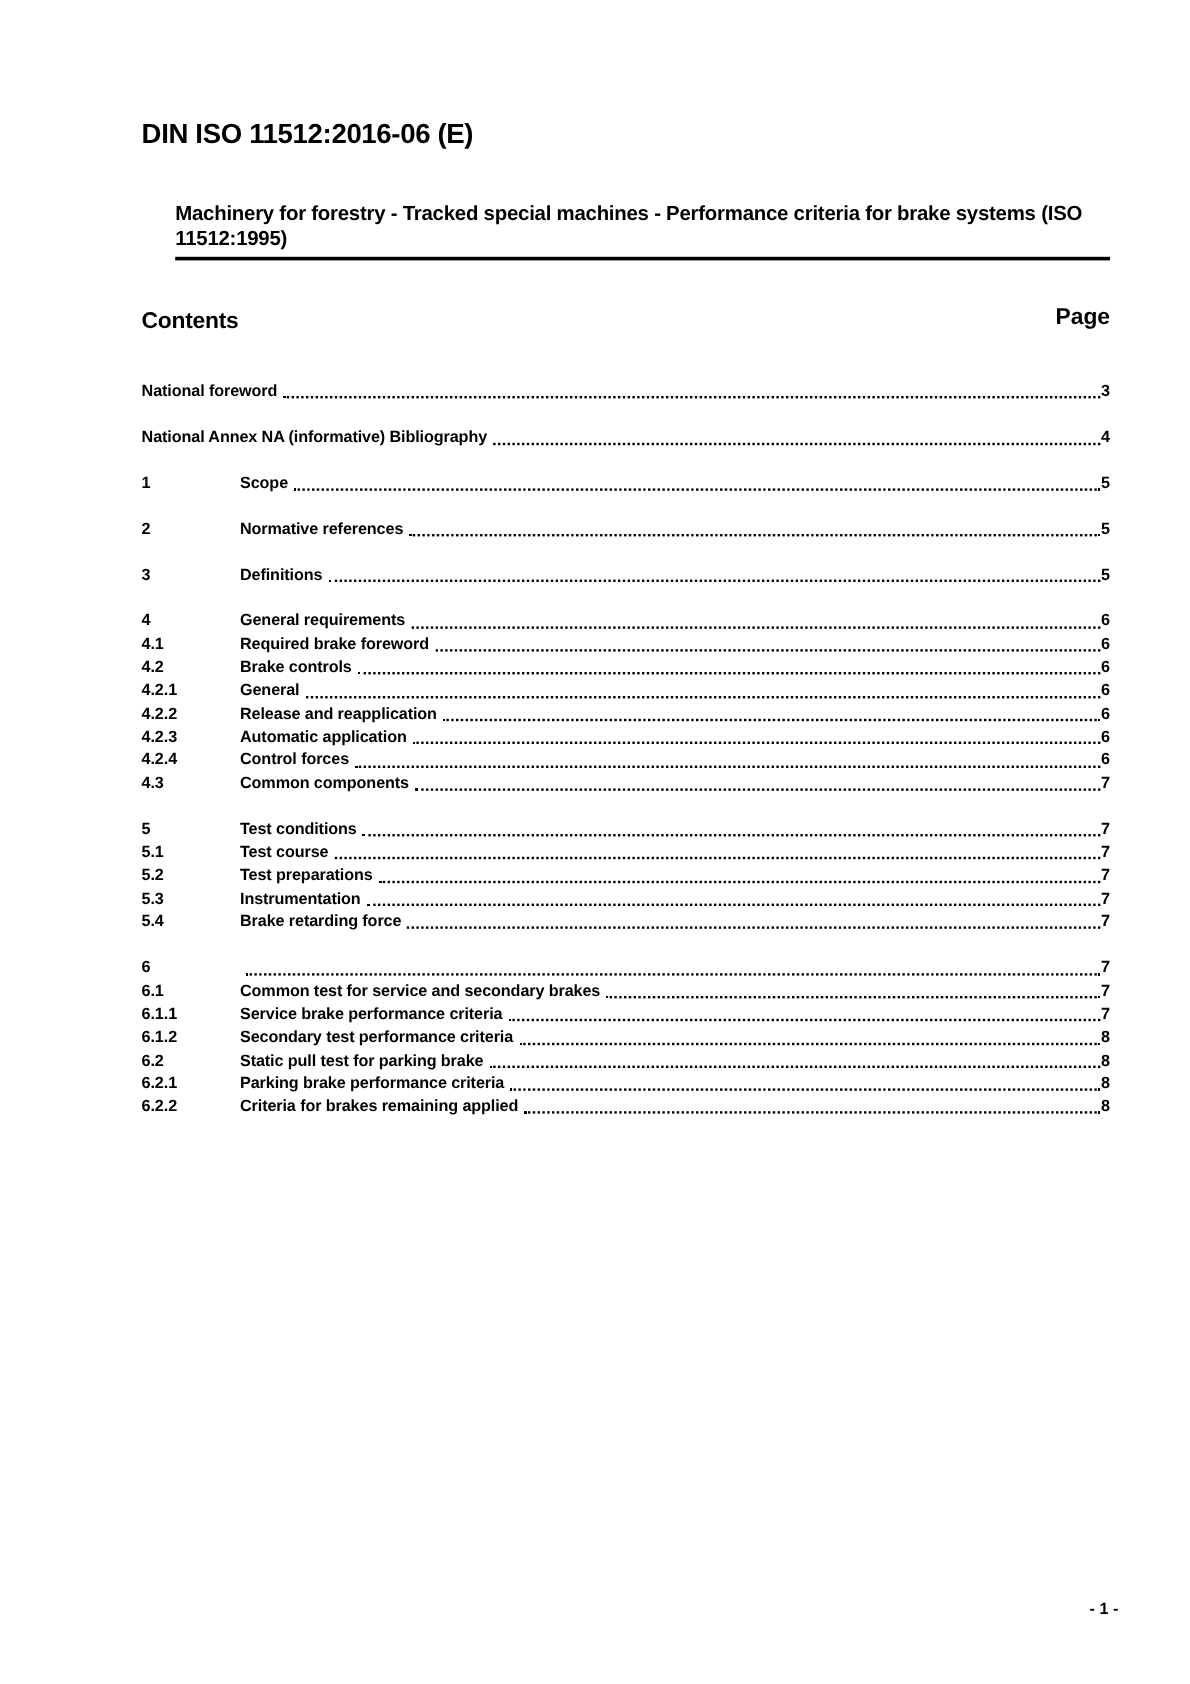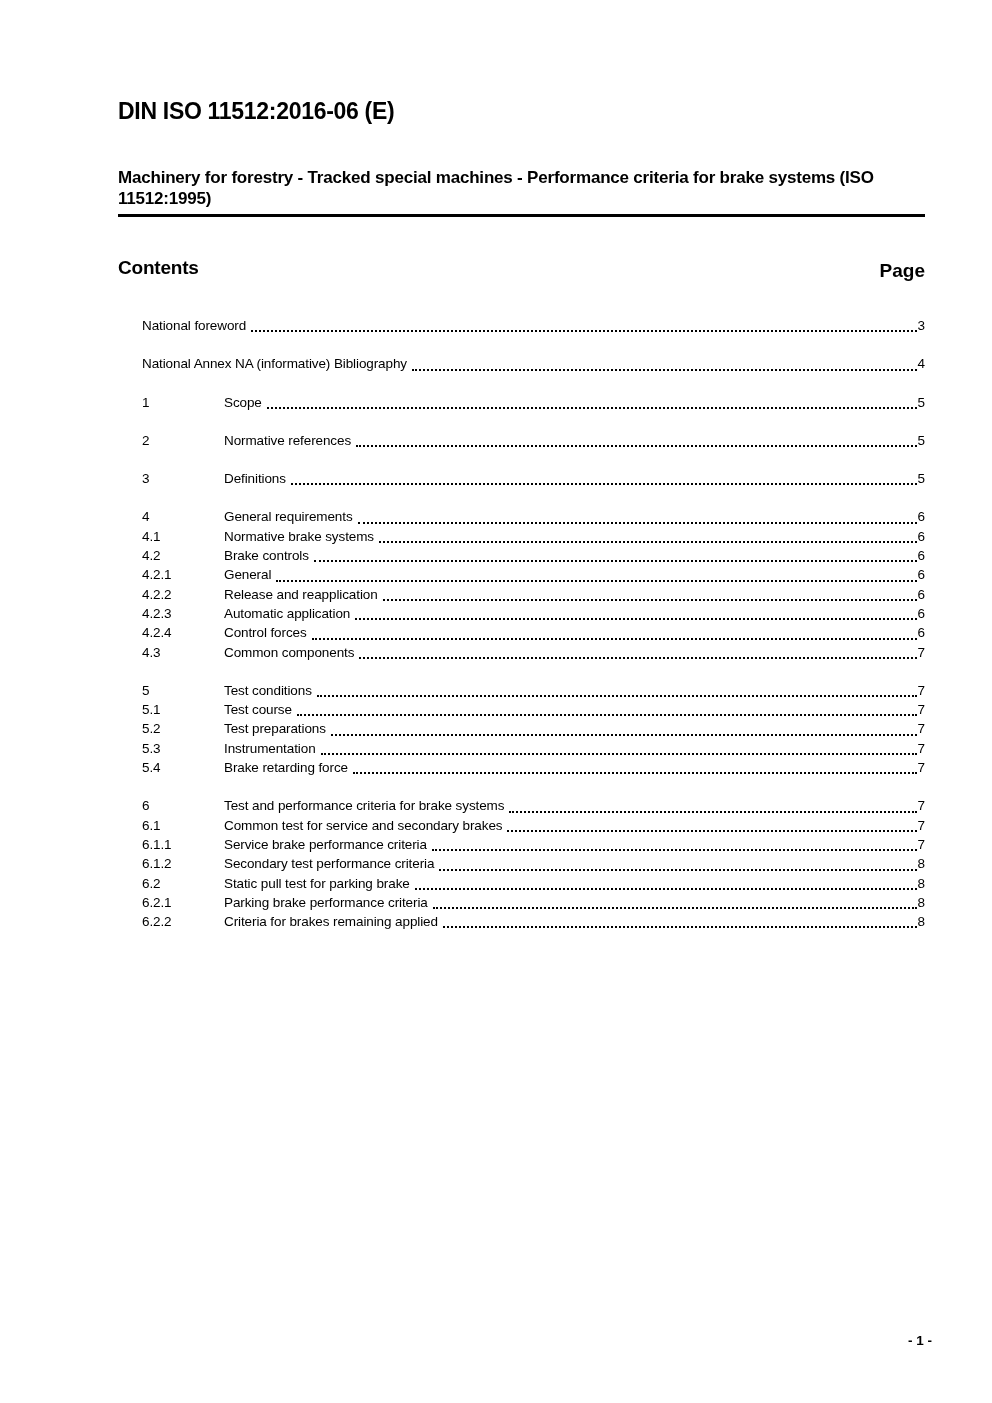--- a/index.html
+++ b/index.html
@@ -25,26 +25,26 @@
     letter-spacing: -0.3px;
   }
   .doc-title {
     margin-top: 42px;
     font-size: 17px;
     font-weight: 700;
     line-height: 21px;
     letter-spacing: -0.2px;
     padding-bottom: 5px;
     border-bottom: 3px solid #000000;
+    margin-left: 28px;
   }
   .contents-bar {
     margin-top: 39px;
     display: flex;
     justify-content: space-between;
-    align-items: flex-end;
   }
   .contents-heading {
     font-size: 19px;
     font-weight: 700;
     line-height: 23px;
     letter-spacing: -0.2px;
   }
   .page-label {
     font-size: 19px;
     font-weight: 600;
@@ -53,24 +53,23 @@
   .toc {
     margin-top: 37px;
   }
   .toc-group + .toc-group {
     margin-top: 19px;
   }
   .toc-row {
     display: flex;
     height: 19.3px;
     font-size: 13.5px;
-    font-weight: 400;
+    font-weight: 700;
     line-height: 19.3px;
     letter-spacing: -0.1px;
-    margin-left: 24px;
   }
   .toc-num {
     width: 82px;
     flex: 0 0 82px;
   }
   .toc-num:empty { display: none; }
   .toc-label {
     white-space: nowrap;
   }
   .toc-leader {
@@ -147,21 +146,21 @@
       </div>
       <div class="toc-group">
         <div class="toc-row">
           <span class="toc-num">4</span>
           <span class="toc-label">General requirements</span>
           <span class="toc-leader"></span>
           <span class="toc-page">6</span>
         </div>
         <div class="toc-row">
           <span class="toc-num">4.1</span>
-          <span class="toc-label">Normative brake systems</span>
+          <span class="toc-label">Required brake foreword</span>
           <span class="toc-leader"></span>
           <span class="toc-page">6</span>
         </div>
         <div class="toc-row">
           <span class="toc-num">4.2</span>
           <span class="toc-label">Brake controls</span>
           <span class="toc-leader"></span>
           <span class="toc-page">6</span>
         </div>
         <div class="toc-row">
@@ -223,21 +222,20 @@
         <div class="toc-row">
           <span class="toc-num">5.4</span>
           <span class="toc-label">Brake retarding force</span>
           <span class="toc-leader"></span>
           <span class="toc-page">7</span>
         </div>
       </div>
       <div class="toc-group">
         <div class="toc-row">
           <span class="toc-num">6</span>
-          <span class="toc-label">Test and performance criteria for brake systems</span>
           <span class="toc-leader"></span>
           <span class="toc-page">7</span>
         </div>
         <div class="toc-row">
           <span class="toc-num">6.1</span>
           <span class="toc-label">Common test for service and secondary brakes</span>
           <span class="toc-leader"></span>
           <span class="toc-page">7</span>
         </div>
         <div class="toc-row">

